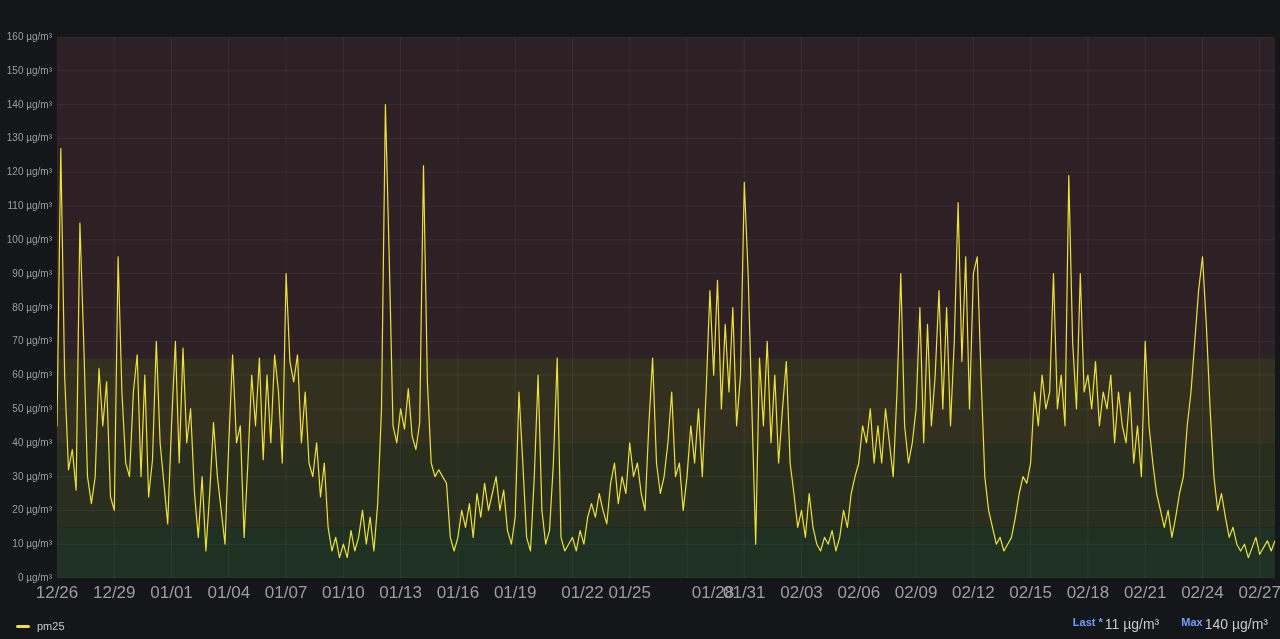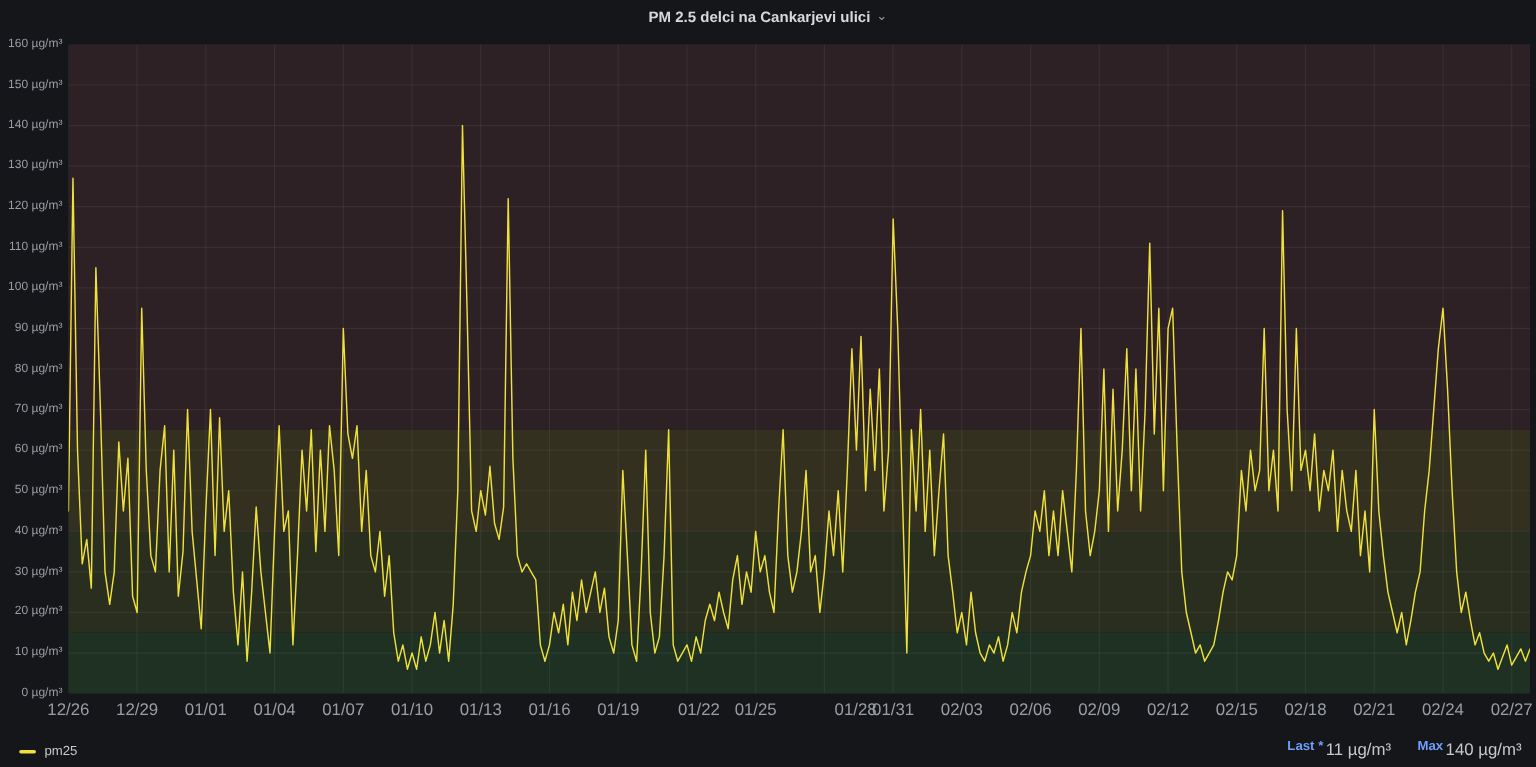--- a/index.html
+++ b/index.html
@@ -12,43 +12,37 @@
   #panel-title { color:#d8d9da; font-size:12.5px; font-weight:700; cursor:pointer;
     display:flex; align-items:center; gap:5px; }
   #panel-title .chev { color:#9a9da5; font-size:11px; font-weight:400; position:relative; top:-1px; }
 
   #plot-wrap { position:absolute; left:57px; top:37px; width:1218px; height:541px; }
   #plot-wrap svg { display:block; }
 
   .y-label { position:absolute; width:50px; text-align:right; right:1228px;
     color:#9a9da5; font-size:10px; line-height:12px; white-space:nowrap; }
   .x-label { position:absolute; top:583px; transform:translateX(-50%);
-    color:#9a9da5; font-size:14px; white-space:nowrap; }
+    color:#9a9da5; font-size:17px; white-space:nowrap; }
 
   #legend-item { position:absolute; left:16px; bottom:7px; display:flex;
     align-items:center; gap:7px; cursor:pointer; }
   #legend-item .swatch { width:14px; height:3px; border-radius:2px; }
   #legend-item .lbl { color:#c7c8cc; font-size:11px; }
 
   #stats { position:absolute; right:12px; bottom:7px; display:flex; gap:22px; }
   .stat { display:flex; align-items:flex-start; gap:2px; }
   .stat .hdr { font-size:11px; font-weight:700; cursor:pointer; }
   .stat .val { color:#c7c8cc; font-size:14px; }
 </style>
 </head>
 <body>
 
 <div id="panel">
 
-  <div id="title-bar">
-    <div id="panel-title">
-      <span>PM 2.5 delci na Cankarjevi ulici</span>
-      <span class="chev">⌄</span>
-    </div>
-  </div>
 
   <div id="y-axis">
       <div class="y-label" style="top: 572px; right: 1228px;">0 µg/m³</div>
       <div class="y-label" style="top: 538.188px; right: 1228px;">10 µg/m³</div>
       <div class="y-label" style="top: 504.375px; right: 1228px;">20 µg/m³</div>
       <div class="y-label" style="top: 470.562px; right: 1228px;">30 µg/m³</div>
       <div class="y-label" style="top: 436.75px; right: 1228px;">40 µg/m³</div>
       <div class="y-label" style="top: 402.938px; right: 1228px;">50 µg/m³</div>
       <div class="y-label" style="top: 369.125px; right: 1228px;">60 µg/m³</div>
       <div class="y-label" style="top: 335.312px; right: 1228px;">70 µg/m³</div>

